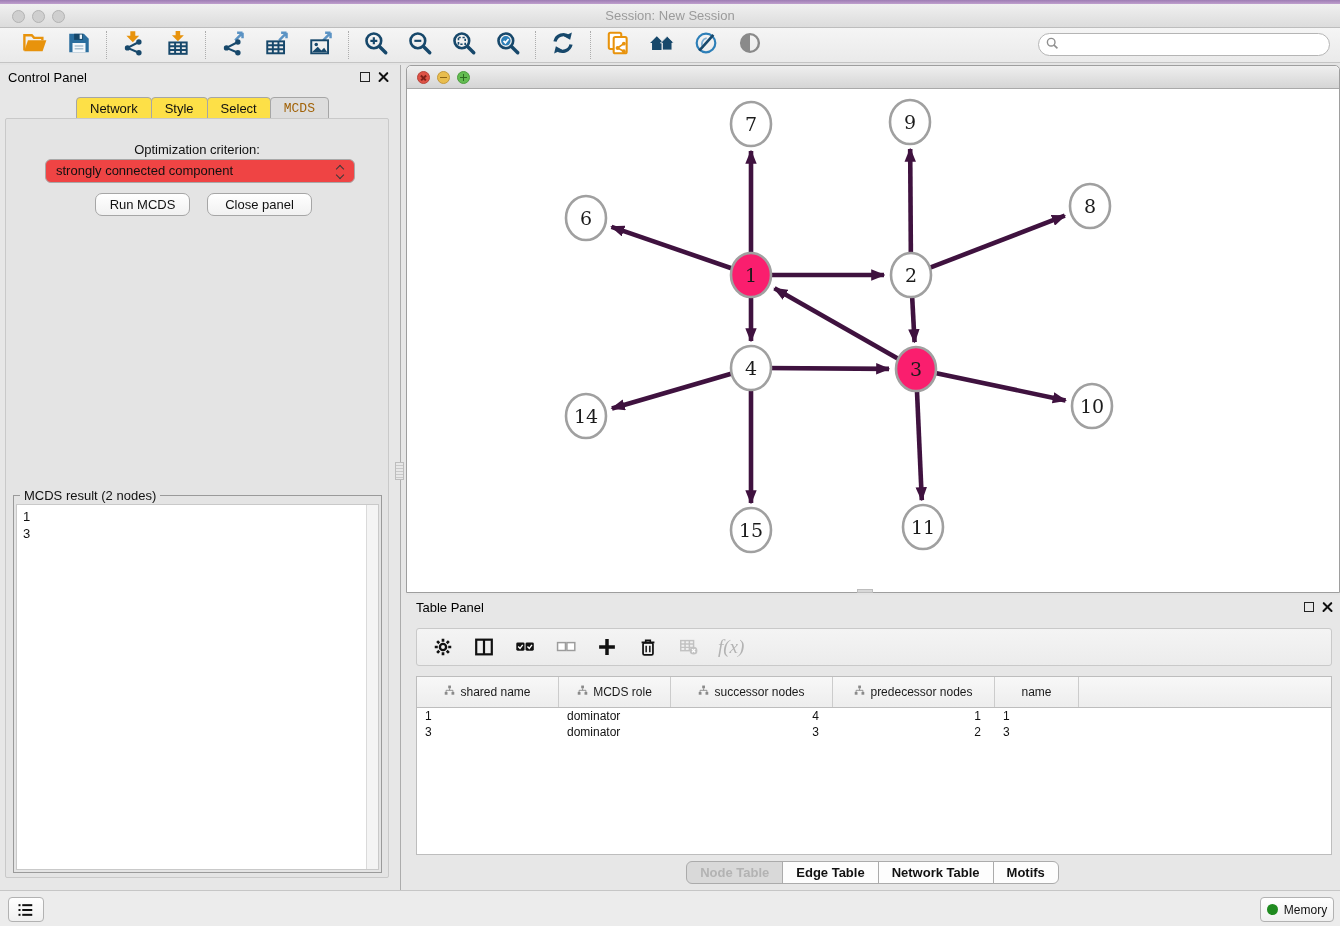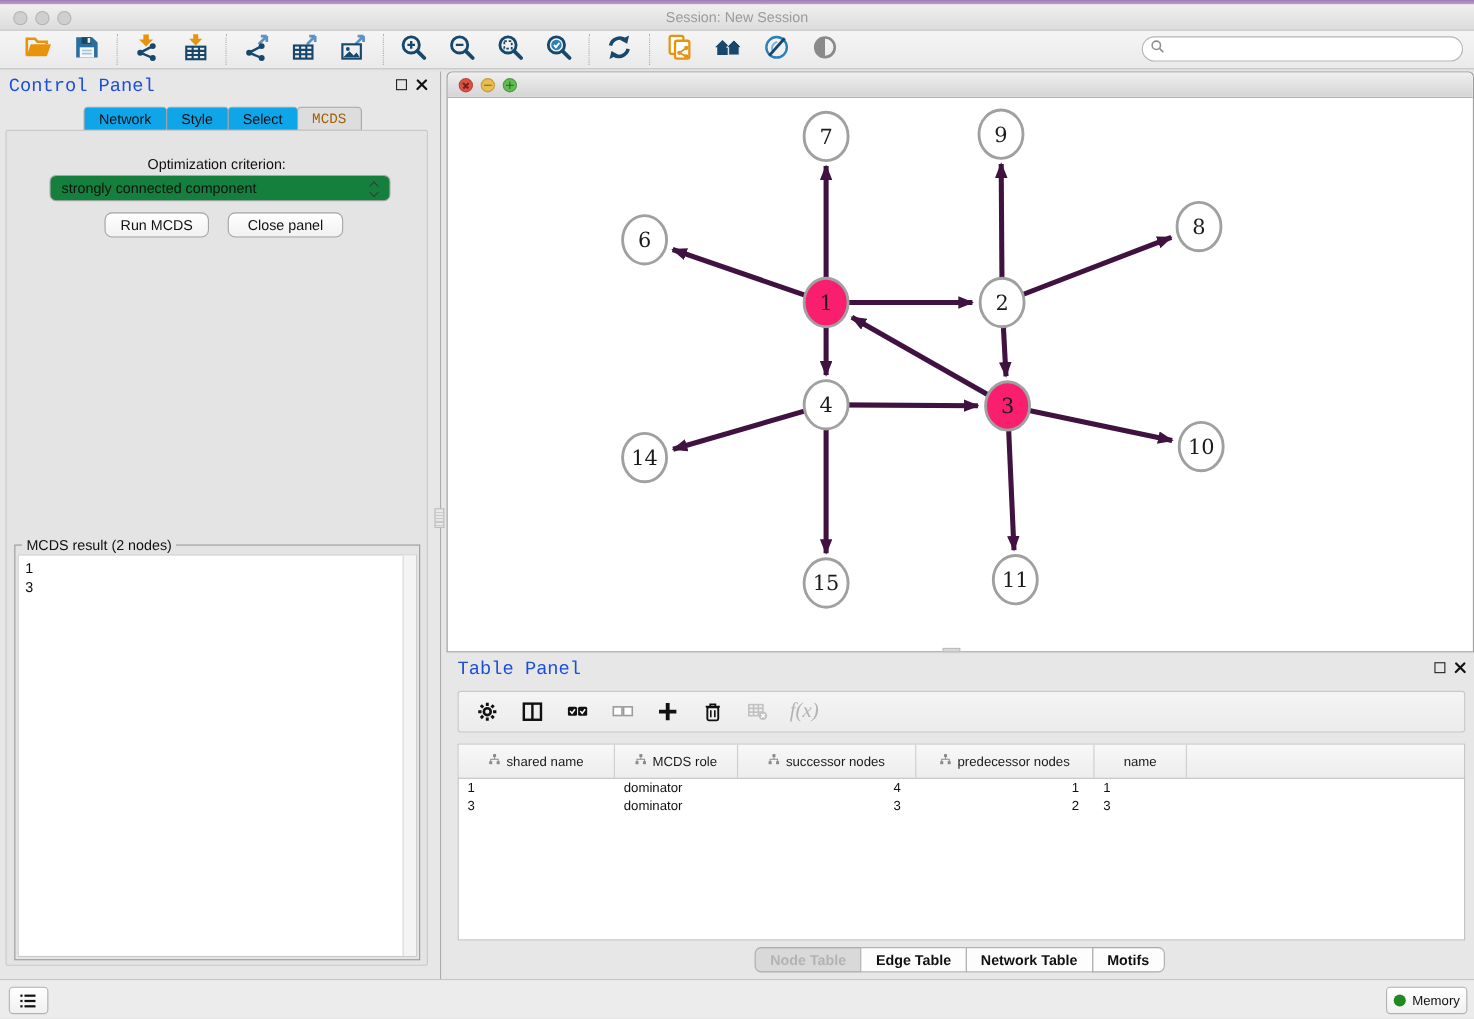--- a/index.html
+++ b/index.html
@@ -25,35 +25,35 @@
   .tbtn { width:28px; height:28px; display:flex; align-items:center; justify-content:center; cursor:default; }
   .tbtn svg { width:26px; height:26px; }
   #search-wrap { position:absolute; right:10px; top:5px; width:292px; height:23px;
     background:#fff; border:1px solid #B5B5B5; border-radius:12px; display:flex; align-items:center; padding-left:7px; }
   #search-wrap svg { width:13px; height:13px; }
   #search-input { border:none; outline:none; flex:1; height:100%; font-size:12px; background:transparent; }
 
   
   #control-panel { position:absolute; left:0; top:65px; width:394px; height:825px; background:#E7E7E7; }
   .panel-head { position:relative; height:24px; }
-  .panel-head .ph-title { position:absolute; left:8px; top:5px; font-size:17px; color:#1d4ed8;font-family:Liberation Mono, monospace; }
+  .panel-head .ph-title { position:absolute; left:8px; top:5px; font-size:13px; color:#000000; }
   .float-ico { position:absolute; top:7px; width:10px; height:10px; border:1.6px solid #222; background:transparent; }
   .close-x { position:absolute; top:6px; width:12px; height:12px; }
   .close-x::before, .close-x::after { content:""; position:absolute; left:-1px; top:5px; width:13px; height:2.4px; background:#111; border-radius:1px; }
   .close-x::before { transform:rotate(45deg); } .close-x::after { transform:rotate(-45deg); }
   #cp-float { left:360px; } #cp-close { left:378px; }
 
   #cp-tabs { position:absolute; left:77px; top:32px; display:flex; }
   .cp-tab { height:22px; padding:0 13px; font-size:13px; line-height:21px; color:#111;
-    background:#0ea5e9; border:1px solid #A6A6A6; margin-left:-1px; border-radius:4px 4px 0 0; }
+    background:#fde047; border:1px solid #A6A6A6; margin-left:-1px; border-radius:4px 4px 0 0; }
   .cp-tab.sel { background:#DDDDDD; color:#a16207;font-family:Liberation Mono, monospace; }
   #cp-content { position:absolute; left:5px; right:5px; top:53px; bottom:12px;
     background:#E4E4E4; border:1px solid #C9C9C9; border-radius:2px; }
   #opt-label { position:absolute; left:0; right:0; top:23px; text-align:center; font-size:13px; color:#111; }
-  #criterion-select { position:absolute; left:39px; top:40px; width:310px; height:24px; background:#15803d;
+  #criterion-select { position:absolute; left:39px; top:40px; width:310px; height:24px; background:#ef4444;
     border:1px solid #A8A8A8; border-radius:6px; font-size:13px; line-height:22px; padding-left:10px; color:#111; }
   #criterion-select .chevs { position:absolute; right:8px; top:4px; width:10px; height:16px; }
   .chev { position:absolute; left:1px; width:6px; height:6px; border:solid #3a3a3a; border-width:0 1.8px 1.8px 0; }
   .chev.up { top:2px; transform:rotate(-135deg); } .chev.dn { top:8px; transform:rotate(45deg); }
   .btn { position:absolute; height:23px; background:linear-gradient(#FFFFFF,#F1F1F1);
     border:1px solid #A6A6A6; border-radius:7px; font-size:13px; color:#111; text-align:center; line-height:21px; }
   #run-btn { left:89px; top:74px; width:95px; }
   #closep-btn { left:201px; top:74px; width:105px; }
 
   #mcds-fieldset { position:absolute; left:7px; right:6px; top:376px; height:378px;

